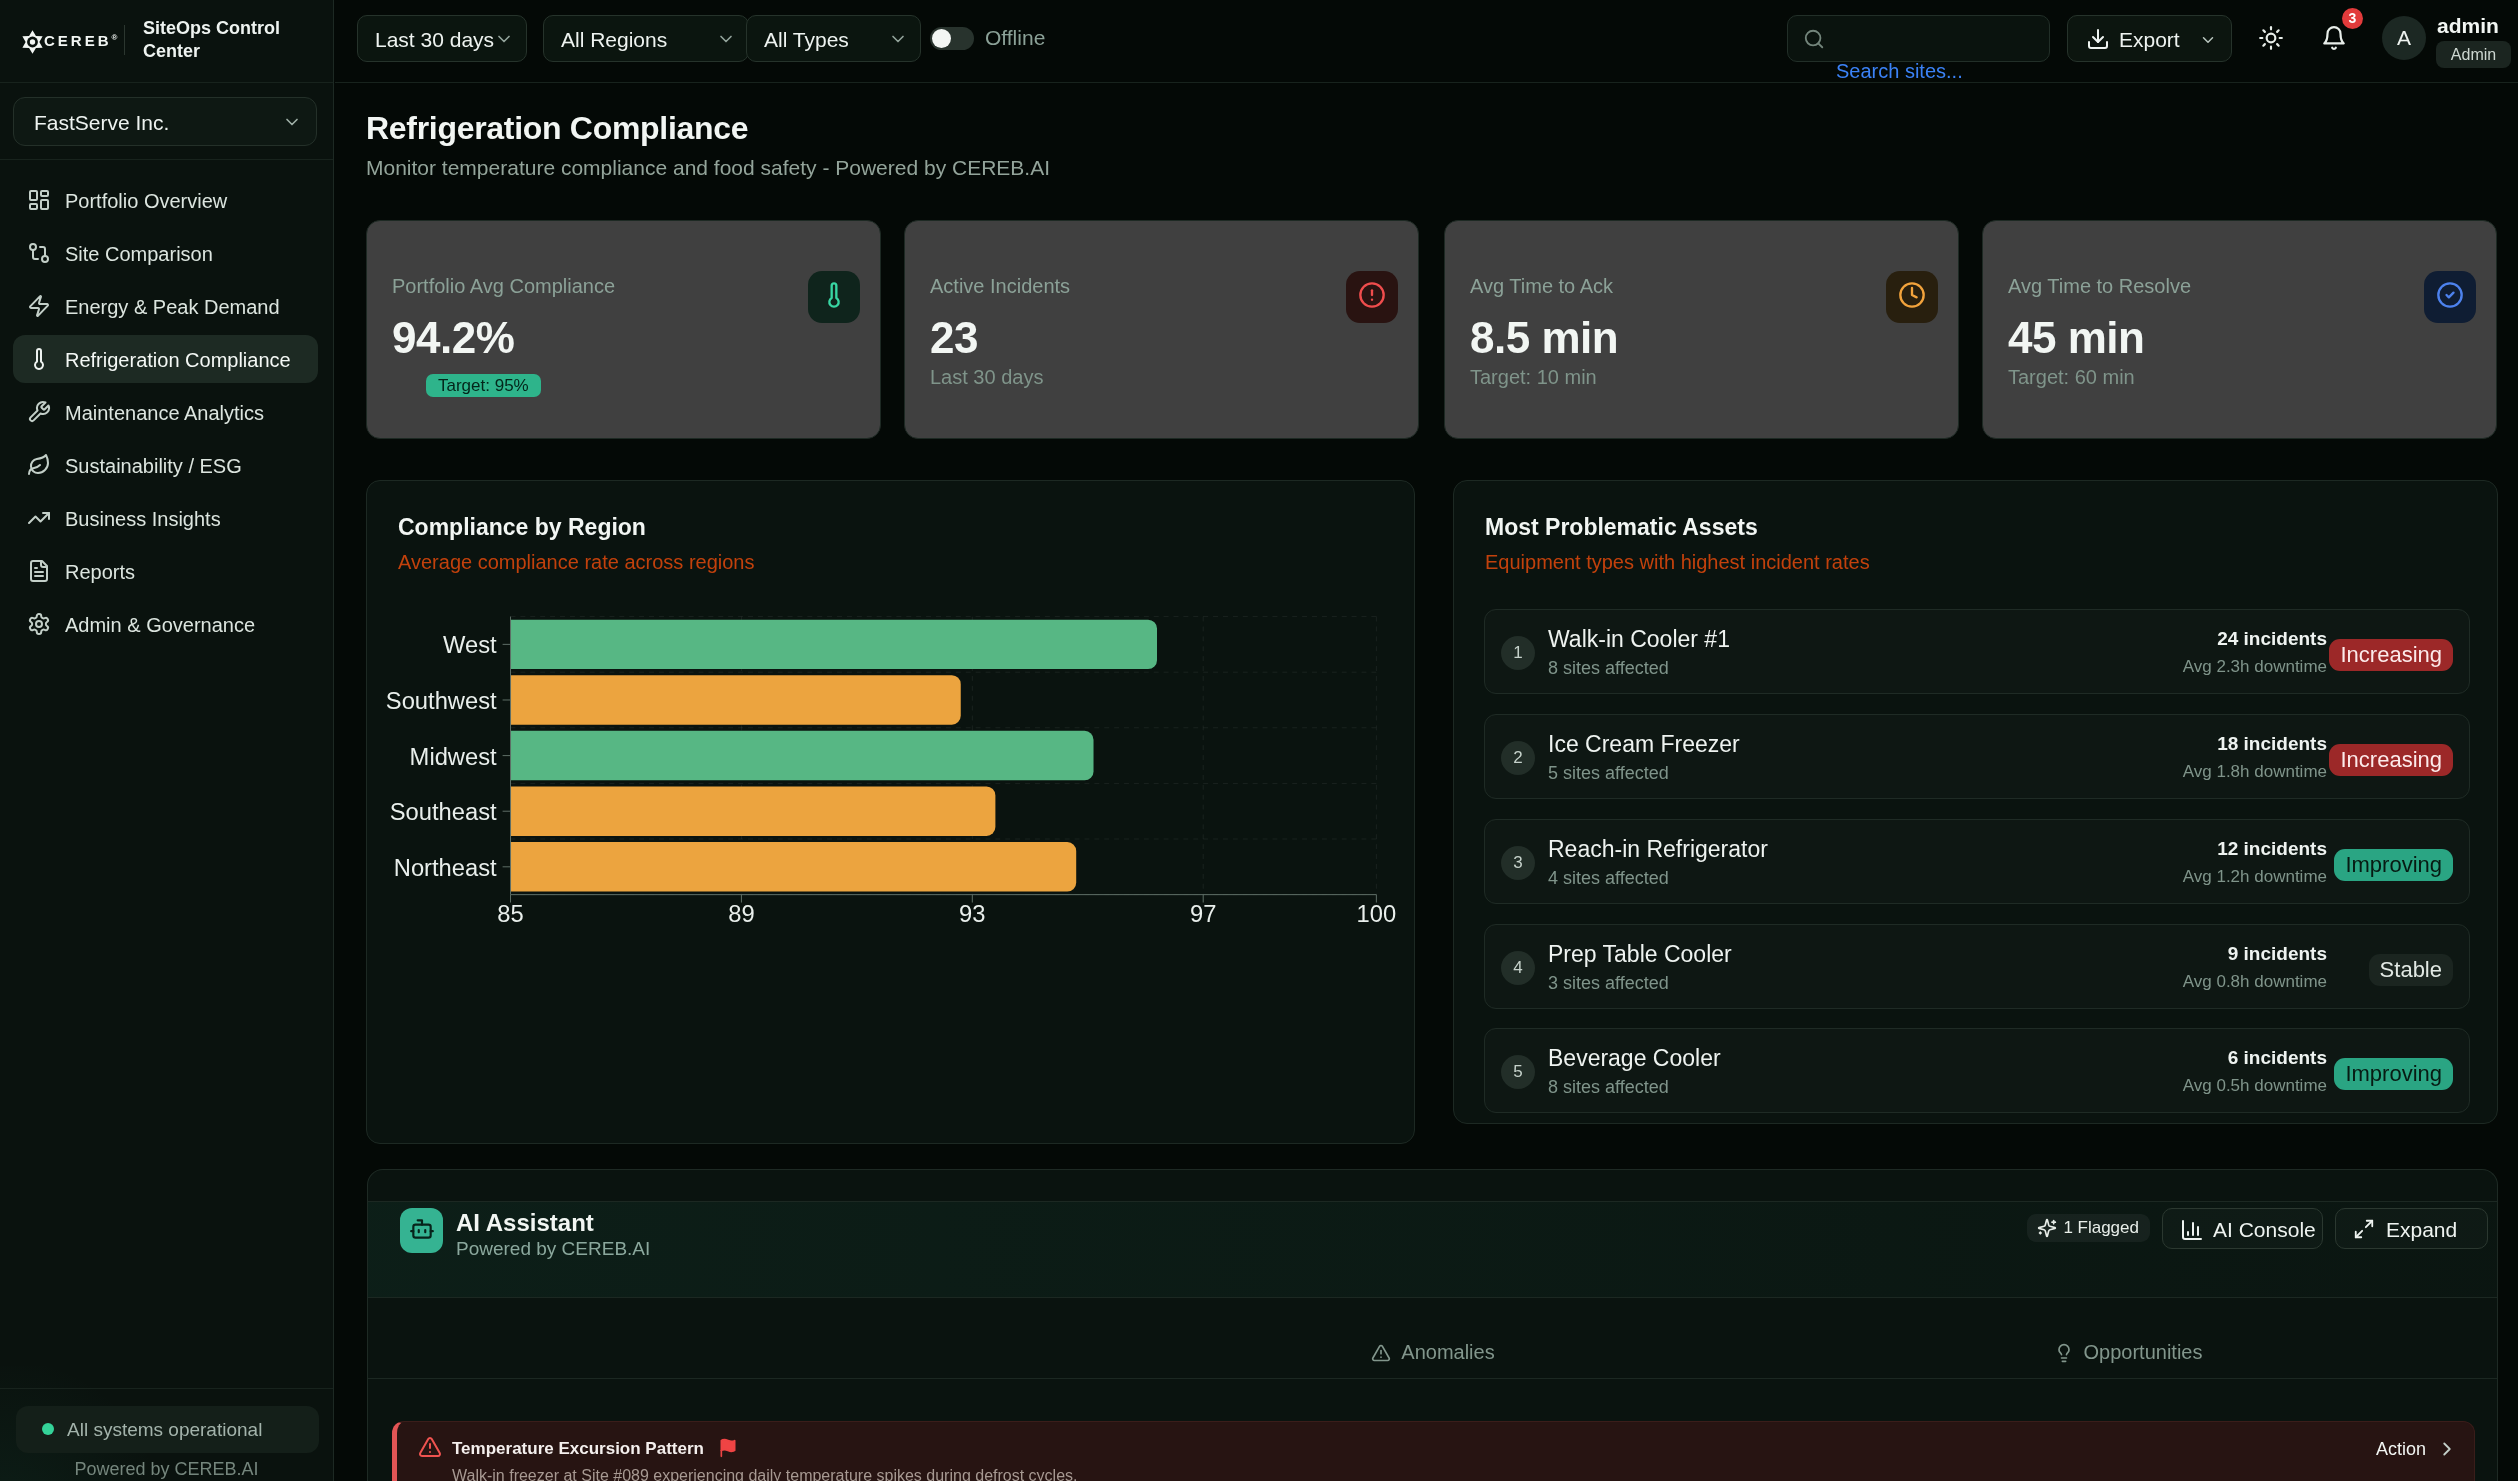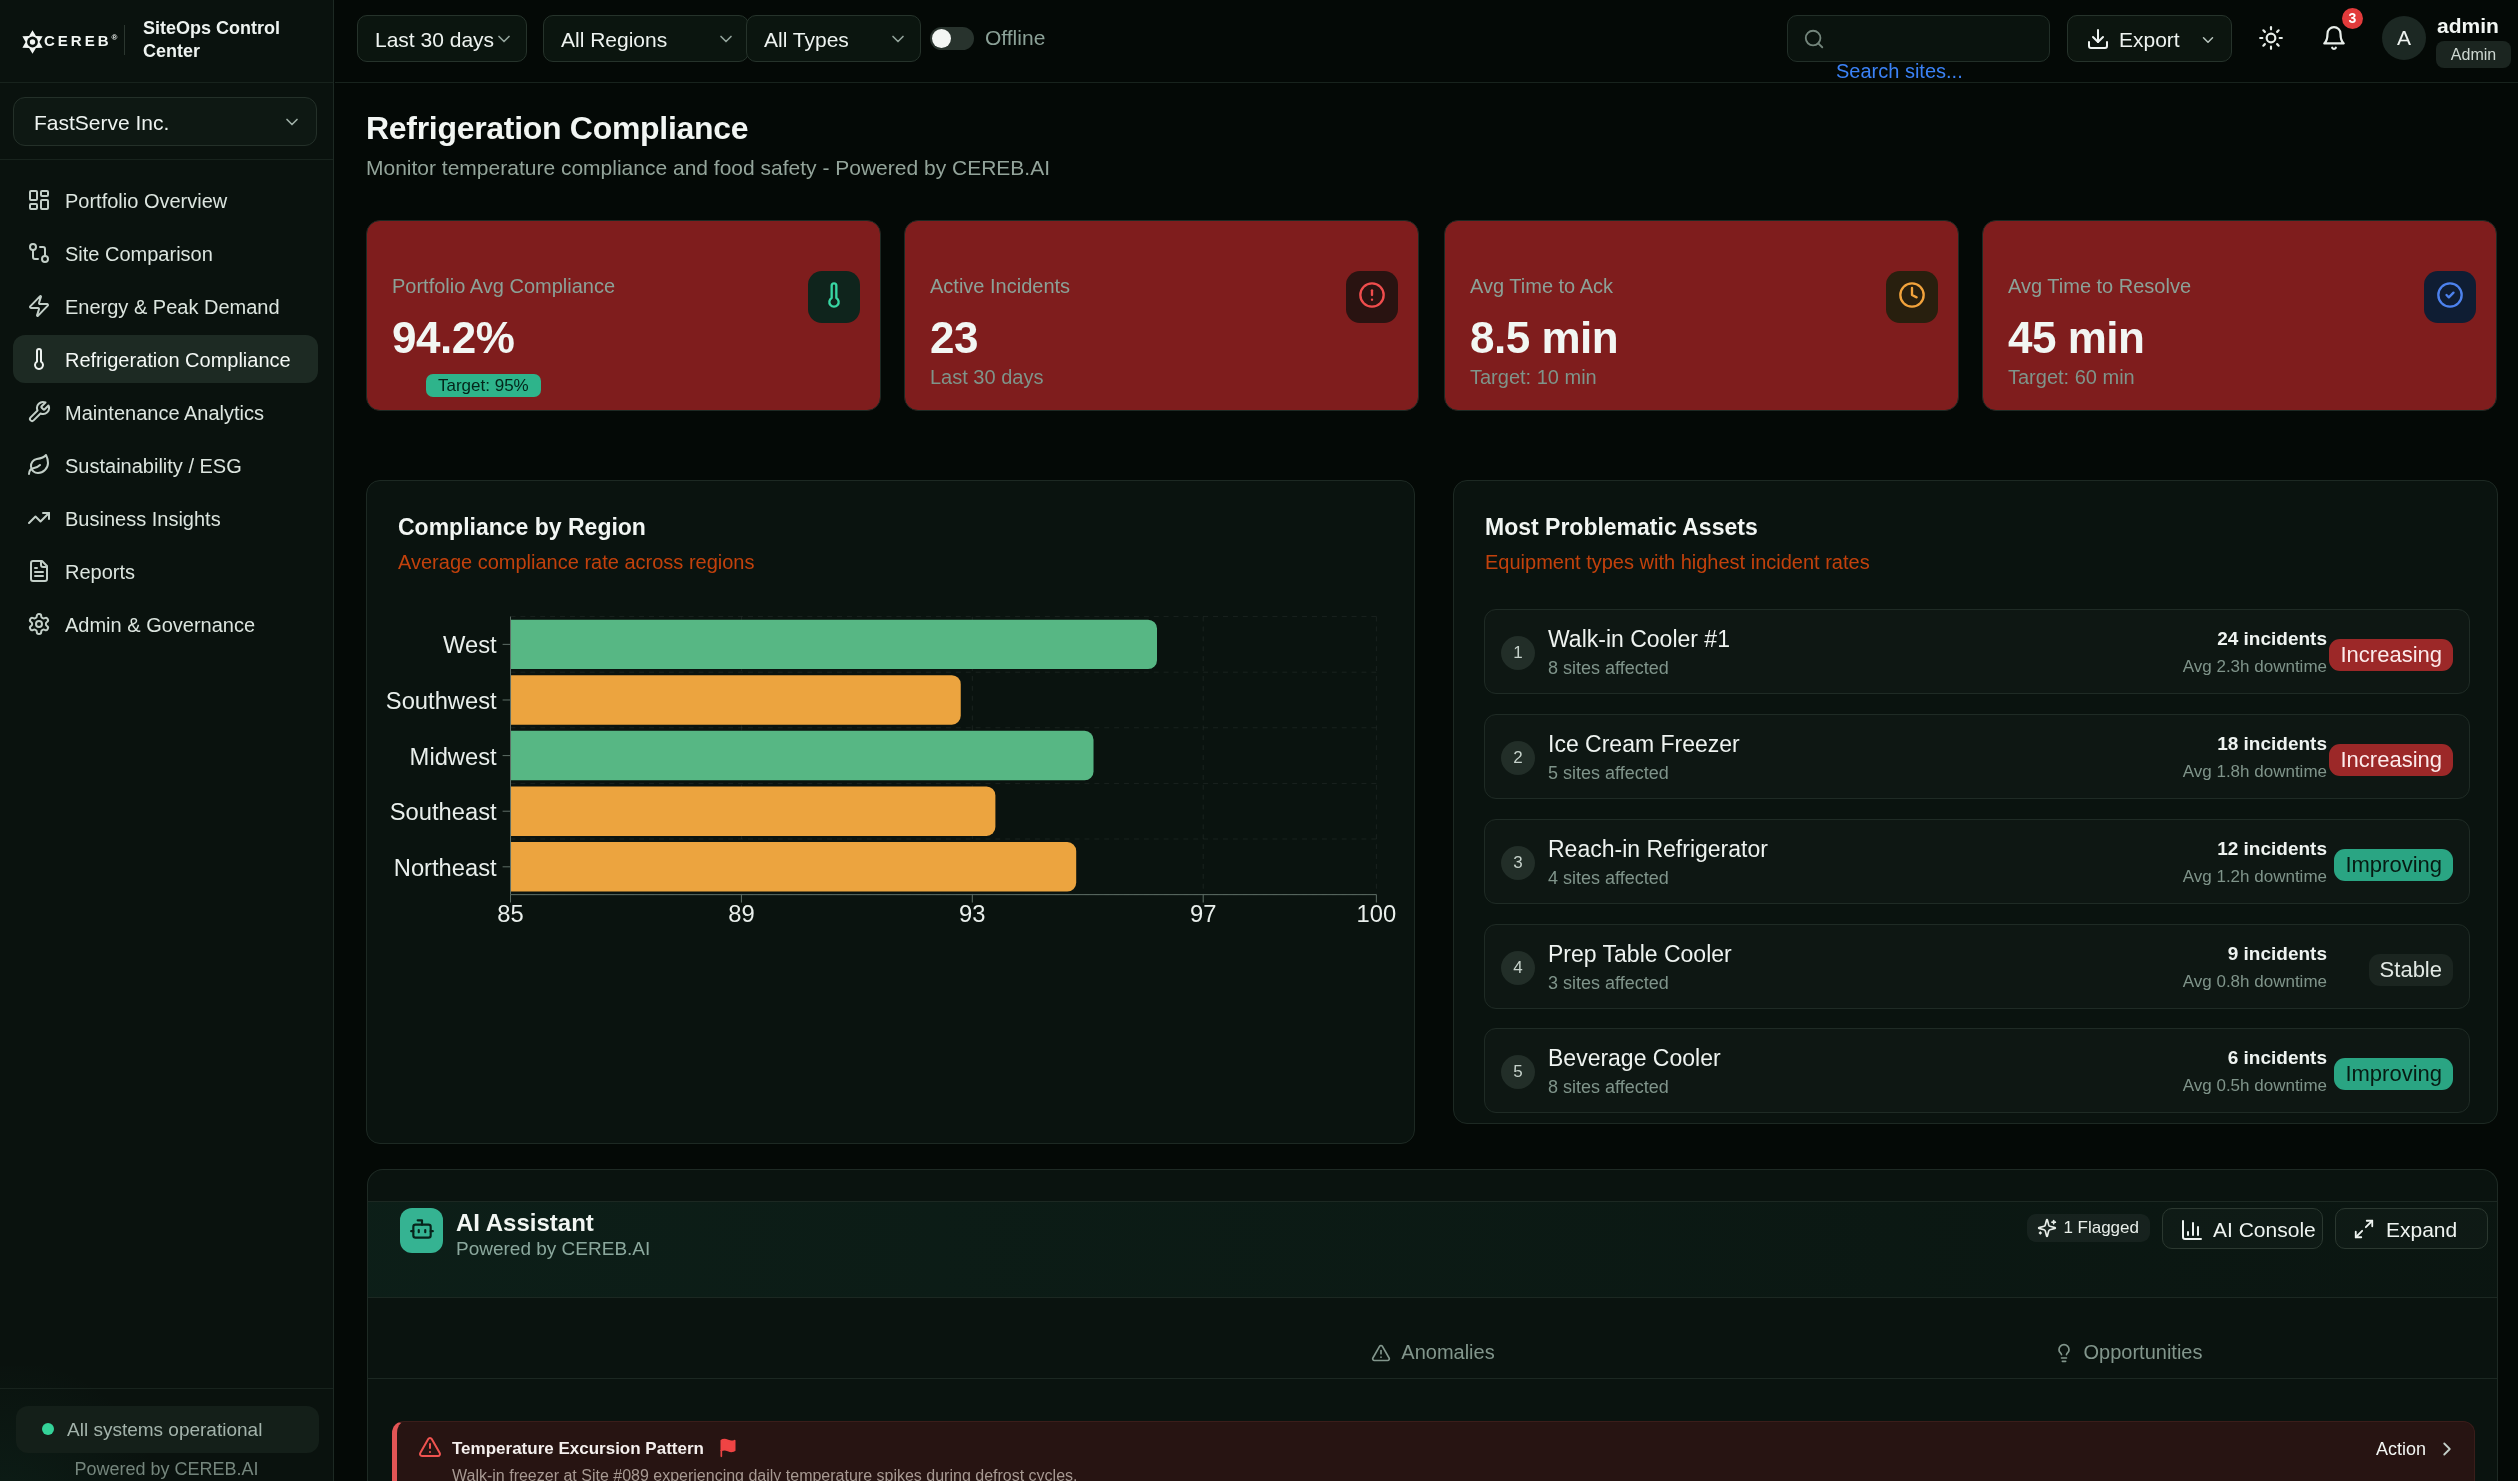--- a/index.html
+++ b/index.html
@@ -55,21 +55,21 @@
   .bellbadge { position:absolute; left:2007px; top:8px; width:21px; height:21px; border-radius:50%; background:#e23b3b; color:#fff; font-size:14px; font-weight:700; text-align:center; line-height:21px; }
   .avatar { position:absolute; left:2047px; top:16px; width:44px; height:44px; border-radius:50%; background:#1c2823; color:#eef3f0; font-size:21px; text-align:center; line-height:44px; }
   .adm1 { position:absolute; left:2102px; top:14px; font-size:21px; font-weight:700; color:#f2f6f3; }
   .adm2 { position:absolute; left:2101px; top:41px; width:75px; height:27px; background:#1b2520; border-radius:8px; color:#cdd7d1; font-size:16px; text-align:center; line-height:27px; }
 
   
   .main { position:absolute; left:335px; top:83px; width:2184px; height:1398px; }
   h1 { position:absolute; left:31px; top:27px; font-size:32px; font-weight:700; color:#f2f6f3; letter-spacing:-0.3px; }
   .sub { position:absolute; left:31px; top:73px; font-size:21px; color:#93a49a; }
 
-  .kpi { position:absolute; top:137px; width:515px; height:191px; background:#7f1d1d; border:1px solid #1d2923; border-radius:14px; }
+  .kpi { position:absolute; top:137px; width:515px; height:219px; background:#404040; border:1px solid #1d2923; border-radius:14px; }
   .kpi .lab { position:absolute; left:25px; top:54px; font-size:20px; color:#8ba197; }
   .kpi .val { position:absolute; left:25px; top:92px; font-size:44px; font-weight:700; color:#f2f6f3; letter-spacing:-0.5px; }
   .kpi .sub2 { position:absolute; left:25px; top:145px; font-size:20px; color:#7f948a; }
   .kpi .badge { position:absolute; left:23px; top:153px; height:23px; padding:0 12px; background:#2eb48b; border-radius:7px; color:#04251a; font-size:17px; font-weight:500; line-height:23px;margin-left:36px; }
   .kpi .ibox { position:absolute; right:20px; top:50px; width:52px; height:52px; border-radius:14px; text-align:center; line-height:52px; }
 
   .card { position:absolute; background:#0a130f; border:1px solid #1d2923; border-radius:14px; }
   .ct { position:absolute; left:31px; top:33px; font-size:23px; font-weight:700; color:#f2f6f3; }
   .cs { position:absolute; left:31px; top:70px; font-size:20px; color:#c2410c; }
 

